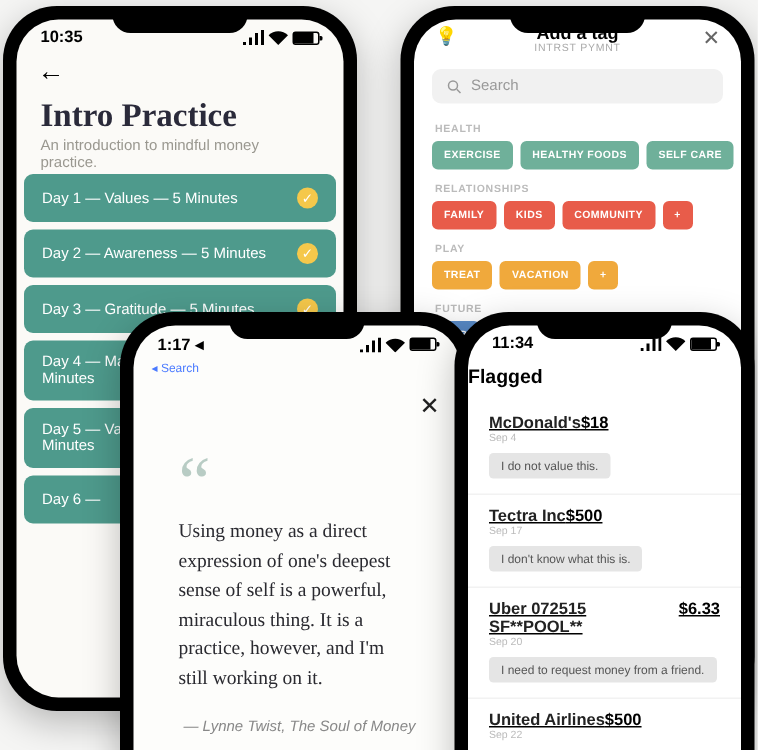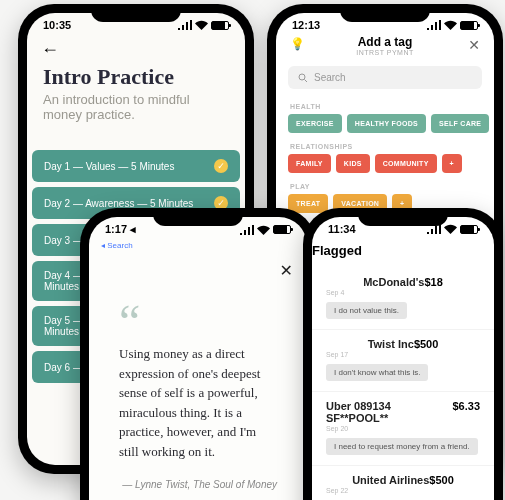--- a/index.html
+++ b/index.html
@@ -43,25 +43,25 @@
     font-weight: 600;
   }
   .statusbar .icons { display: flex; gap: 3px; align-items: center; }
   .sig { width: 14px; height: 10px; }
   .wifi { width: 13px; height: 10px; }
   .batt { width: 18px; height: 9px; border: 1px solid #000; border-radius: 2px; position: relative; }
   .batt::after { content: ''; position: absolute; right: -3px; top: 2px; width: 2px; height: 3px; background: #000; border-radius: 0 1px 1px 0; }
   .batt i { display: block; width: 80%; height: 100%; background: #000; }
 
   
-  .p1 { top: 4px; left: 18px; width: 236px; height: 470px; }
+  .p1 { top: 4px; left: 2px; width: 236px; height: 470px; }
   .p1 .screen { background: #fbfaf7; }
   .back-arrow { font-size: 18px; padding: 4px 14px 0; }
   .p1-title { font-size: 22px; font-weight: 800; color: #2a2a3a; padding: 6px 16px 2px; font-family: Georgia, serif; }
-  .p1-sub { font-size: 13px; color: #9a9890; padding: 0 16px 28px; }
+  .p1-sub { font-size: 10px; color: #9a9890; padding: 0 16px 2px; }
   .lesson {
     margin: 0 5px 5px;
     background: #4e9a8c;
     color: #fff;
     border-radius: 6px;
     padding: 9px 12px;
     font-size: 10px;
     font-weight: 500;
     display: flex;
     justify-content: space-between;
@@ -115,21 +115,21 @@
   .p3 .close-x { position: absolute; right: 14px; top: 44px; font-size: 16px; color: #222; }
   .quote-mark { font-size: 48px; color: #b8ccc4; padding: 60px 30px 0; font-family: Georgia, serif; line-height: 0.5; }
   .quote-text { font-size: 13px; line-height: 1.5; color: #2a2a30; padding: 10px 30px; font-family: Georgia, serif; }
   .quote-attr { font-size: 10px; color: #888; padding: 8px 30px; font-style: italic; text-align: right; }
 
   
   .p4 { top: 208px; right: 2px; width: 200px; height: 480px; z-index: 6; }
   .p4 .screen { background: #fff; }
   .p4-title { text-align: left; font-size: 13px; font-weight: 700; padding: 6px 0 10px; }
   .txn { padding: 8px 14px 10px; border-bottom: 1px solid #f2f2f2; }
-  .txn-top { display: flex; justify-content: center; align-items: baseline; }
+  .txn-top { display: flex; justify-content: flex-start; align-items: baseline; text-decoration: underline; }
   .txn-name { font-size: 11px; font-weight: 600; color: #222; }
   .txn-amt { font-size: 11px; font-weight: 600; }
   .txn-date { font-size: 7px; color: #bbb; margin-top: 1px; }
   .txn-note {
     display: inline-block;
     margin-top: 6px;
     background: #e5e5e5;
     padding: 4px 8px;
     border-radius: 3px;
     font-size: 8px;
@@ -184,34 +184,20 @@
           <span>Day 6 — </span>
           <span class="check">✓</span>
         </div>
       </div>
   </div>
 </div>
 
 <div class="phone p2">
   <div class="notch"></div>
   <div class="screen">
-    <div class="statusbar">
-      <span>12:13</span>
-      <span class="icons">
-        <svg class="sig" viewBox="0 0 14 10">
-            <path d="M0 8h2v2H0zM4 5h2v5H4zM8 2h2v8H8zM12 0h2v10h-2z" fill="#000"></path>
-          </svg>
-        <svg class="wifi" viewBox="0 0 13 10">
-            <path d="M6.5 10L0 3.5C3.6-.1 9.4-.1 13 3.5z" fill="#000"></path>
-          </svg>
-        <span class="batt">
-            <i></i>
-          </span>
-      </span>
-    </div>
     <div class="p2-header">
       <span class="bulb">💡</span>
       <div class="t">Add a tag</div>
       <div class="s">INTRST PYMNT</div>
       <span class="x">✕</span>
     </div>
     <div class="search">
       <svg width="10" height="10" viewBox="0 0 10 10">
           <circle cx="4" cy="4" r="3" fill="none" stroke="#999"></circle>
           <line x1="6.5" y1="6.5" x2="9" y2="9" stroke="#999"></line>
@@ -298,25 +284,25 @@
           </span>
       </span>
     </div>
     <div class="p4-title">Flagged</div>
     <div id="txns">
         <div class="txn"><div class="txn-top">
             <span class="txn-name">McDonald's</span>
             <span class="txn-amt">$18</span>
           </div><div class="txn-date">Sep 4</div><div class="txn-note">I do not value this.</div></div>
         <div class="txn"><div class="txn-top">
-            <span class="txn-name">Twist Inc</span>
+            <span class="txn-name">Tectra Inc</span>
             <span class="txn-amt">$500</span>
           </div><div class="txn-date">Sep 17</div><div class="txn-note">I don't know what this is.</div></div>
         <div class="txn"><div class="txn-top">
-            <span class="txn-name">Uber 089134 SF**POOL**</span>
+            <span class="txn-name">Uber 072515 SF**POOL**</span>
             <span class="txn-amt">$6.33</span>
           </div><div class="txn-date">Sep 20</div><div class="txn-note">I need to request money from a friend.</div></div>
         <div class="txn">
           <div class="txn-top">
             <span class="txn-name">United Airlines</span>
             <span class="txn-amt">$500</span>
           </div>
           <div class="txn-date">Sep 22</div>
         </div>
       </div>

